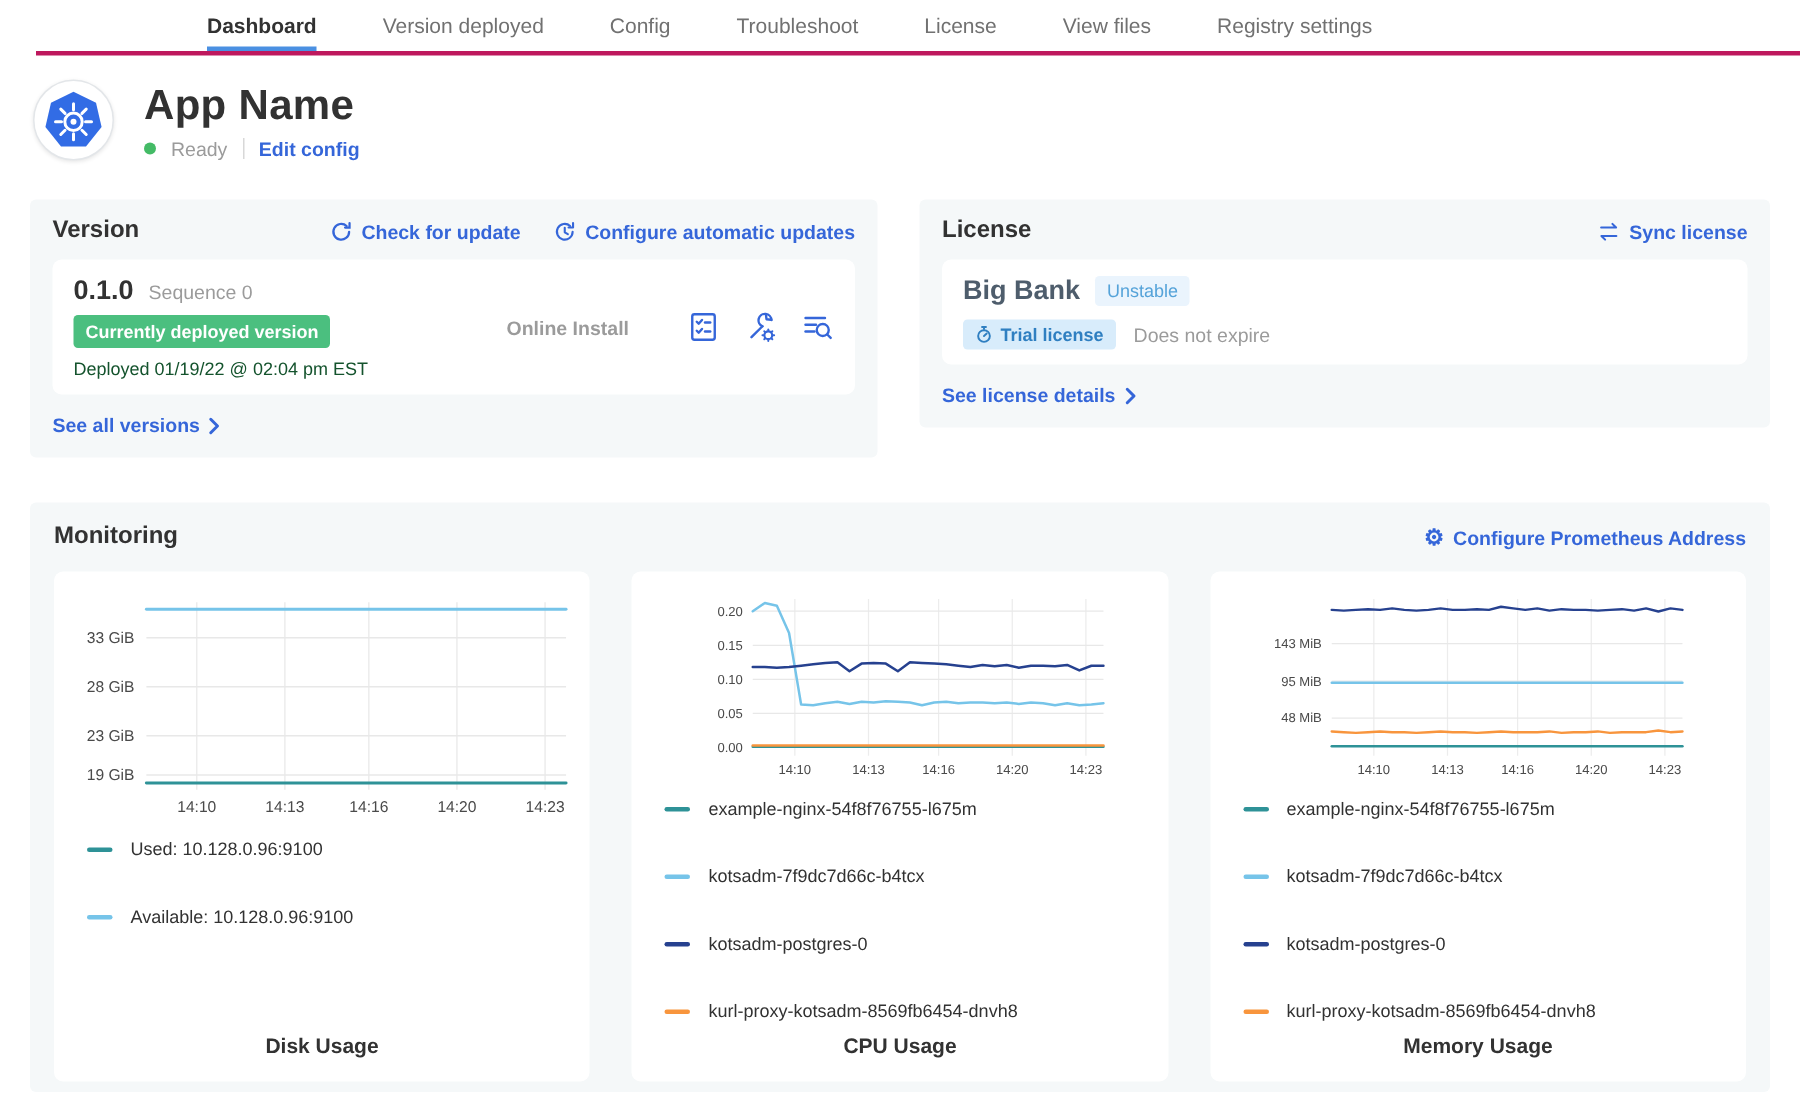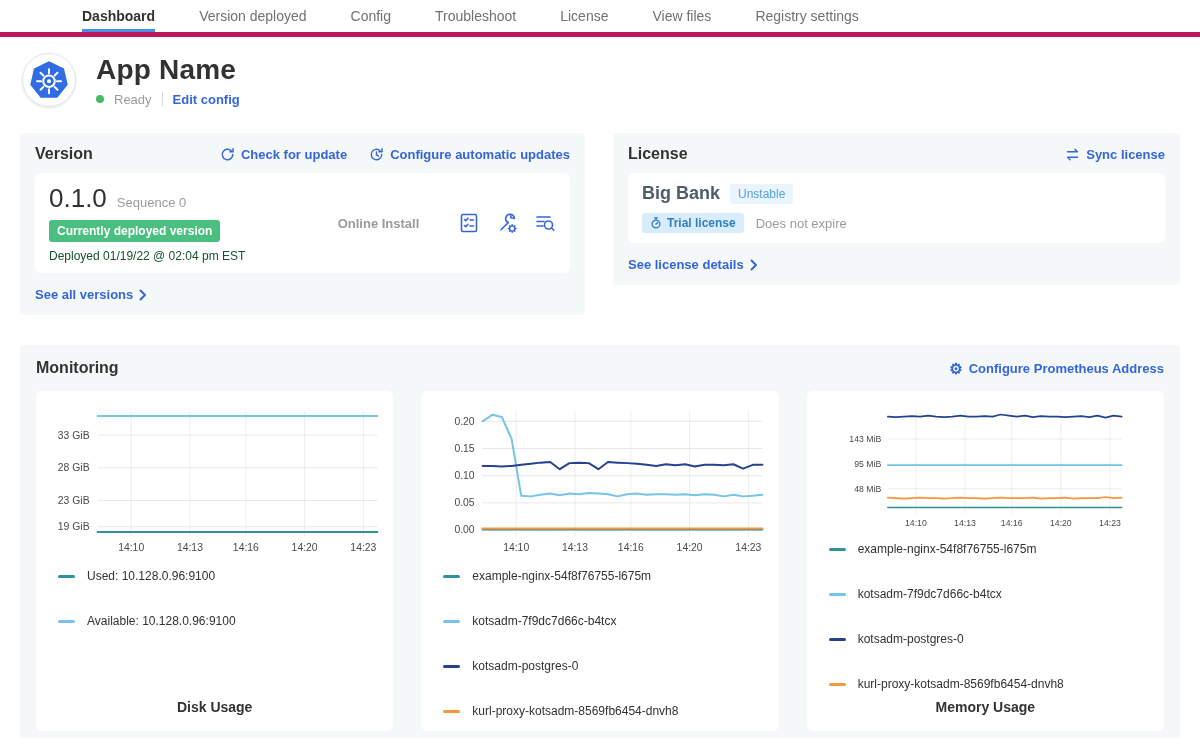--- a/index.html
+++ b/index.html
@@ -2,21 +2,21 @@
 <html><head>
 <meta charset="utf-8">
 <style>
   * { margin:0; padding:0; box-sizing:border-box; }
   html,body { width:1200px; height:746px; overflow:hidden; background:#fff;
     font-family:"Liberation Sans", sans-serif; color:#323232; }
   a { text-decoration:none; }
 
   
   .topnav { height:37px; display:flex; align-items:stretch; gap:44px;
-    padding-left:82px; border-bottom:5px solid #be185d; background:#fff; }
+    padding-left:114px; border-bottom:3px solid #be185d; background:#fff;margin-left:24px; }
   .tab { display:flex; align-items:center; font-size:14px; color:#717171;
     cursor:pointer; border-bottom:3px solid transparent; padding-top:3px; }
   .tab.active { color:#323232; font-weight:bold; border-bottom-color:#4a90e2; }
 
   
   .app-header { display:flex; align-items:center; gap:20px; padding:16px 22px 14px; }
   .logo-wrap { width:54px; height:54px; border-radius:50%; background:#fff;
     border:1px solid #e3e6e9; box-shadow:0 1px 3px rgba(0,0,0,.10);
     display:flex; align-items:center; justify-content:center; }
   .app-title { font-size:28px; font-weight:bold; letter-spacing:.2px; }
@@ -36,21 +36,21 @@
   .panel-license { flex:1; }
   .panel-head { display:flex; align-items:center; justify-content:space-between; }
   .panel-title { font-size:16px; font-weight:bold; }
   .head-links { display:flex; gap:22px; }
   .white-card { background:#fff; border-radius:6px; margin-top:10px; padding:10px 14px; }
 
   
   .ver-card { display:flex; align-items:center; }
   .ver-left { width:250px; }
   .ver-row1 { display:flex; align-items:baseline; gap:10px; }
-  .ver-number { font-size:26px; font-weight:normal; }
+  .ver-number { font-size:18px; font-weight:bold; }
   .ver-seq { font-size:13px; color:#9b9b9b; }
   .badge-deployed { display:inline-block; margin-top:6px; background:#4bbf7f; color:#fff;
     font-size:12px; font-weight:bold; padding:4px 8px; border-radius:3px; }
   .ver-deployed-at { margin-top:7px; font-size:12px; color:#14532d; }
   .ver-mid { flex:1; text-align:center; font-size:13px; font-weight:bold; color:#9b9b9b; }
   .ver-icons { display:flex; gap:16px; color:#3566d9; }
   .ver-icons .icon-btn { cursor:pointer; display:flex; }
   .see-link { margin-top:12px; }
 
   
@@ -343,20 +343,21 @@
         </div>
         <div class="legend-item">
           <span class="swatch" style="background: rgb(38, 65, 143);"></span>
           <span>kotsadm-postgres-0</span>
         </div>
         <div class="legend-item">
           <span class="swatch" style="background: rgb(248, 149, 61);"></span>
           <span>kurl-proxy-kotsadm-8569fb6454-dnvh8</span>
         </div>
       </div>
+      <div class="chart-title">CPU Usage</div>
     </div>
 
     <div class="chart-card">
       <svg class="chart-svg" viewBox="0 0 340 158">
           <line x1="85.84" x2="85.84" y1="10" y2="136" stroke="#ececec" stroke-width="1"></line>
           <line x1="145.06" x2="145.06" y1="10" y2="136" stroke="#ececec" stroke-width="1"></line>
           <line x1="201.46" x2="201.46" y1="10" y2="136" stroke="#ececec" stroke-width="1"></line>
           <line x1="260.68" x2="260.68" y1="10" y2="136" stroke="#ececec" stroke-width="1"></line>
           <line x1="319.9" x2="319.9" y1="10" y2="136" stroke="#ececec" stroke-width="1"></line>
           <line x1="52" x2="334" y1="105.76" y2="105.76" stroke="#e8e8e8" stroke-width="1"></line>

